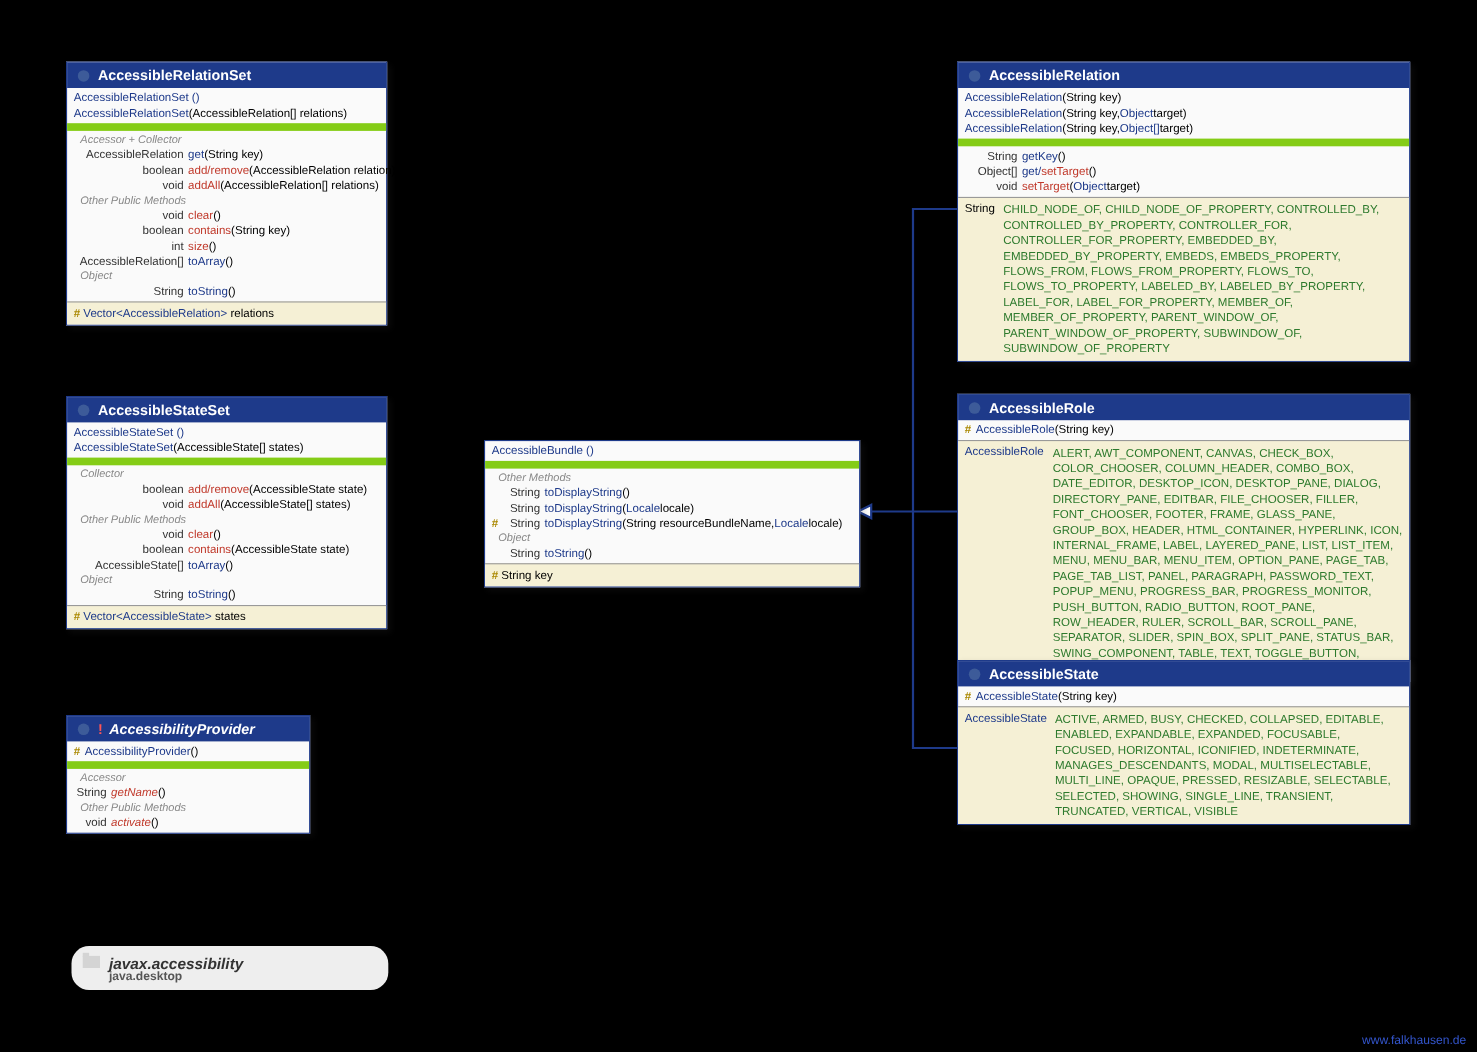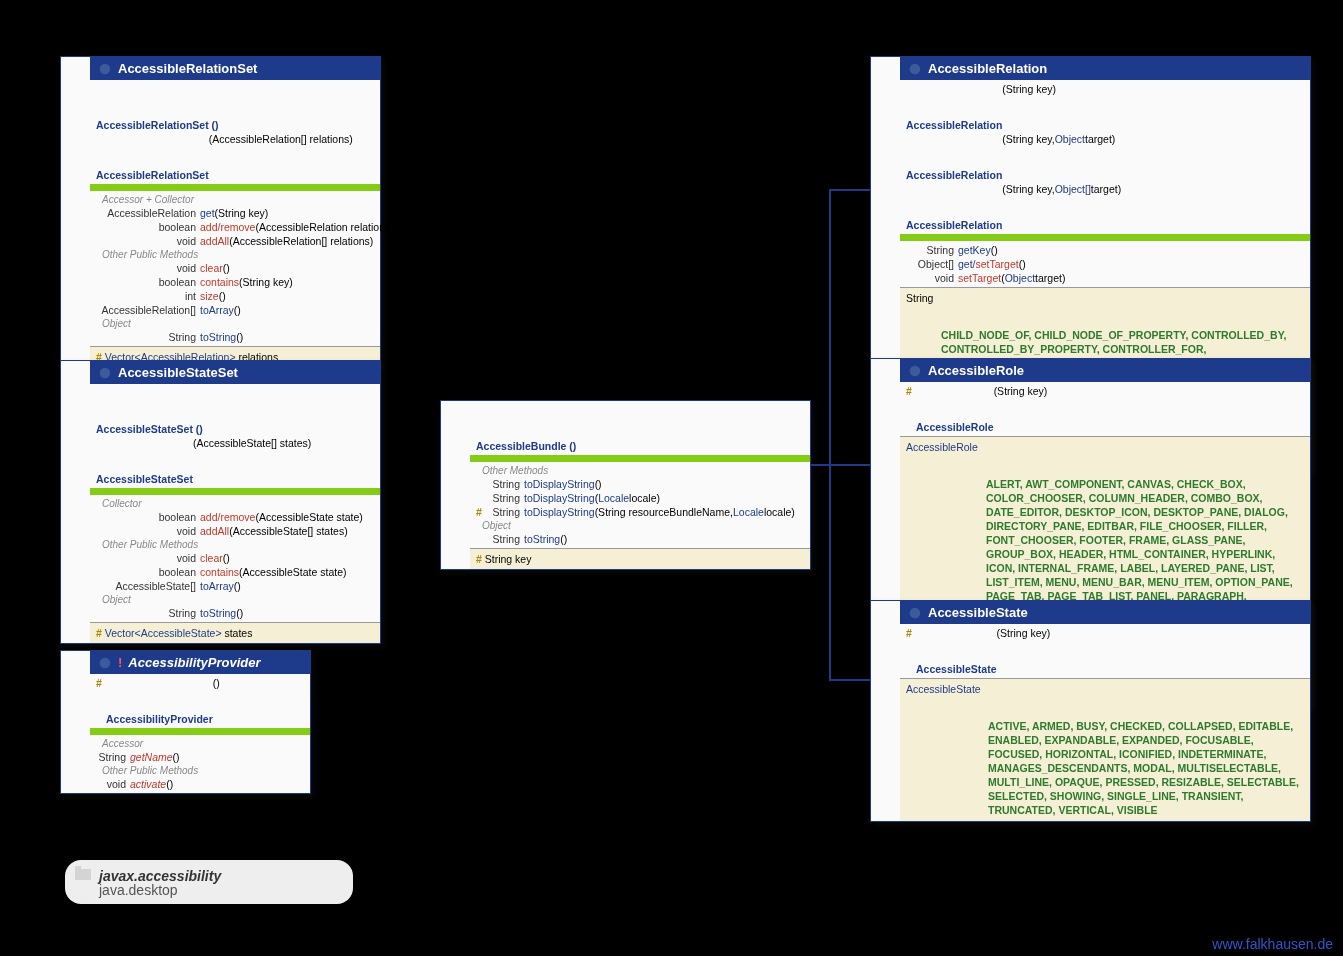--- a/index.html
+++ b/index.html
@@ -11,21 +11,20 @@
     position: relative;
     width: 1343px;
     height: 956px;
     overflow: hidden;
   }
   .class-box {
     position: absolute;
     border: 1px solid #1e3a8a;
     background: #fafafa;
     box-shadow: 3px 3px 6px rgba(50,50,50,0.2);
-    padding-left: 29px;
   }
   .class-header {
     background: #1e3a8a;
     color: #fff;
     font-weight: bold;
     font-size: 13px;
     padding: 4px 8px;
     display: flex;
     align-items: center;
     gap: 6px;
@@ -60,21 +59,21 @@
     min-width: 30px;
   }
   .row .vis {
     color: #999;
     font-weight: bold;
     width: 10px;
   }
   .blue { color: #1e3a8a; }
   .green { color: #2d7a2d; }
   .red { color: #c0392b; }
-  .bold { font-weight: bold; margin-top: 36px; }
+  .bold { font-weight: normal; }
   .italic { font-style: italic; }
   .section-label {
     color: #888;
     font-style: italic;
     font-size: 10px;
     padding: 1px 6px;
   }
   .footer {
     background: #f5f0d5;
     border-top: 1px solid #999;
@@ -92,38 +91,39 @@
     background: #eee;
     box-shadow: 2px 2px 5px rgba(0,0,0,0.3);
   }
   .package-label .main {
     font-weight: bold;
     font-size: 14px;
     font-style: italic;
     color: #333;
   }
   .package-label .sub {
-    font-size: 14px;
+    font-size: 11px;
     color: #555;
     margin-top: -2px;
+    font-weight: bold;
   }
   .package-label .pkg-icon {
     position: absolute;
     left: 10px;
     top: 6px;
     width: 16px;
     height: 14px;
     opacity: 0.5;
   }
   .watermark {
     position: absolute;
     right: 10px;
     bottom: 4px;
     color: #3355cc;
-    font-size: 14px;
+    font-size: 11px;
   }
   .wrap { white-space: normal; line-height: 14px; }
   svg.conn { position:absolute; top:0; left:0; pointer-events:none; }
 </style>
 </head>
 <body>
 
 <svg class="conn" width="1343" height="956">
   <g stroke="#1e3a8a" stroke-width="2" fill="none">
     <path d="M 780 465 L 830 465 L 830 190 L 870 190"></path>

